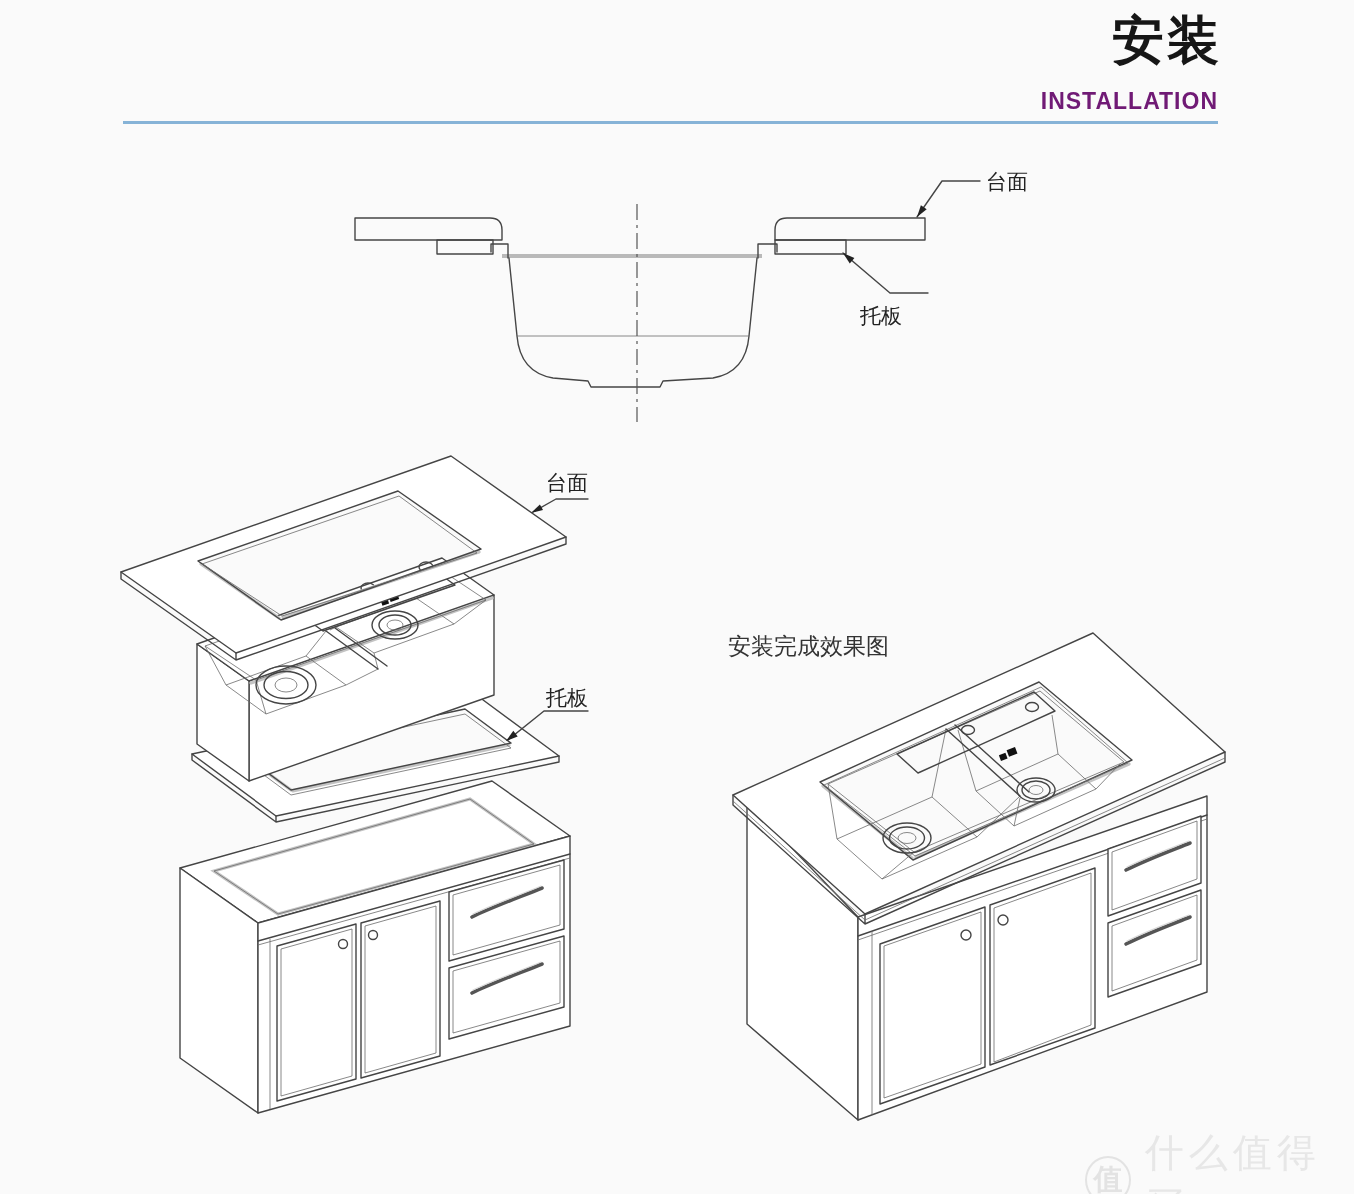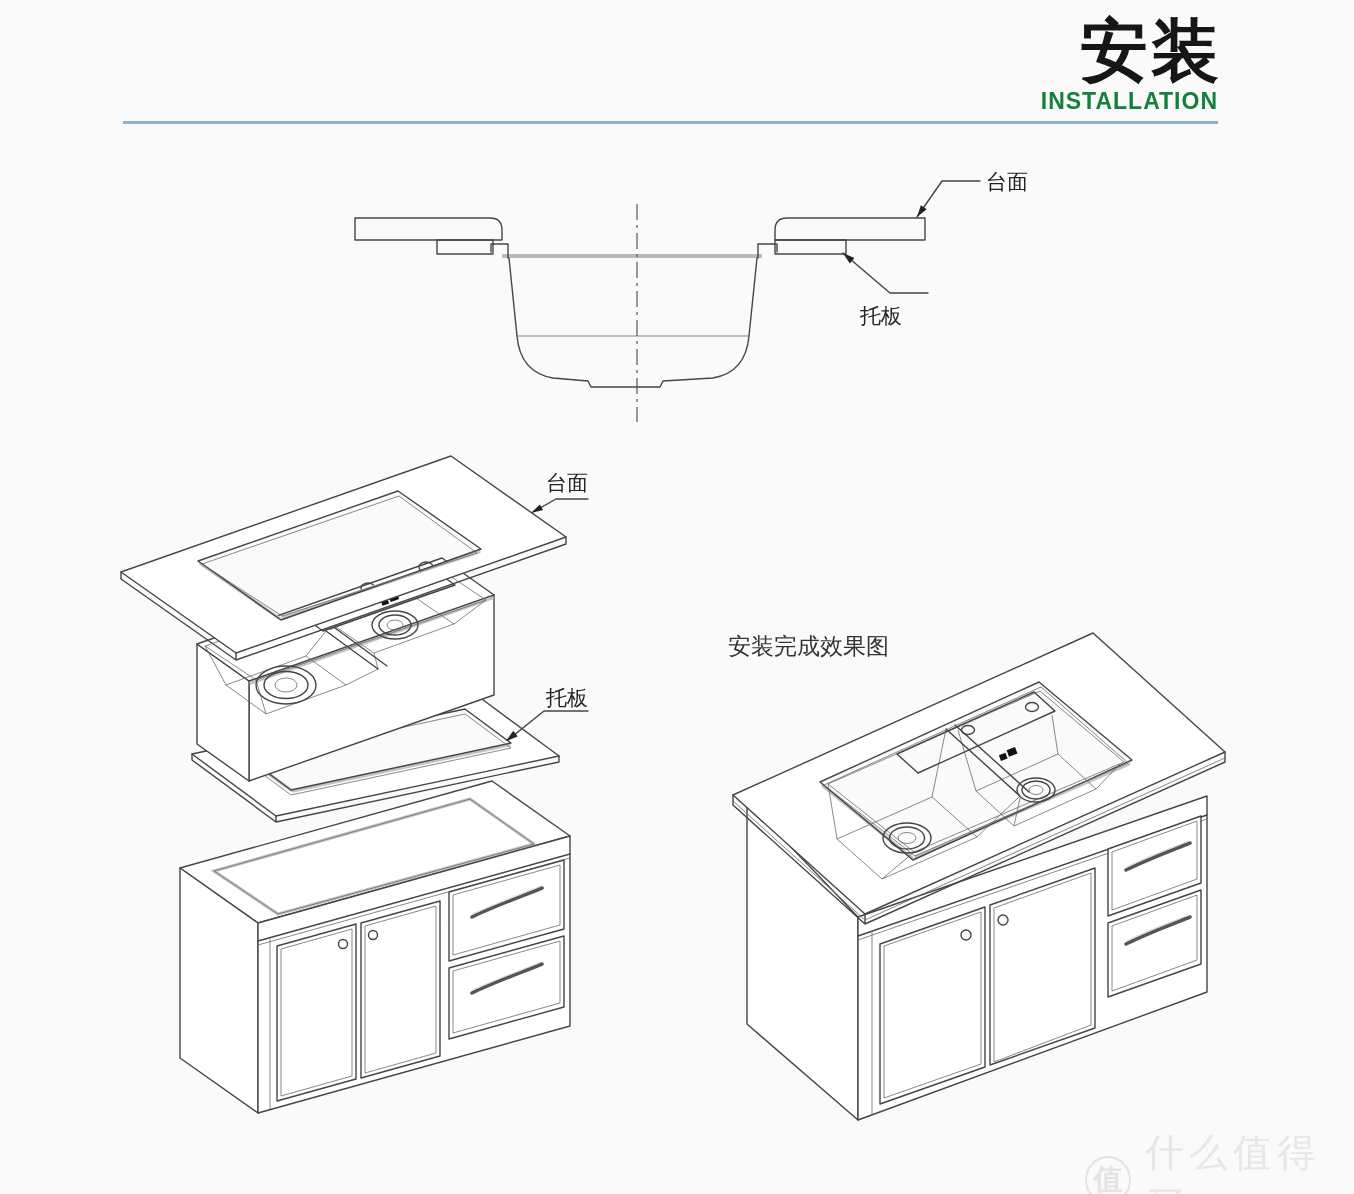--- a/index.html
+++ b/index.html
@@ -1,19 +1,19 @@
 <!DOCTYPE html>
 <html><head>
 <meta charset="utf-8">
 <style>
   html,body{margin:0;padding:0;}
   body{font-family:"Liberation Sans","DejaVu Sans",sans-serif;background:#fff;}
   #page{position:relative;width:1354px;height:1194px;background:#fafafa;overflow:hidden;}
-  .hdr-zh{position:absolute;top:6px;right:132px;font-size:68px;font-weight:900;color:#161616;letter-spacing:3px;}
-  .hdr-en{position:absolute;top:88px;right:136px;font-size:23px;font-weight:bold;color:#15803d;letter-spacing:1px;}
+  .hdr-zh{position:absolute;top:6px;right:132px;font-size:52px;font-weight:900;color:#161616;letter-spacing:3px;}
+  .hdr-en{position:absolute;top:88px;right:136px;font-size:23px;font-weight:bold;color:#701a75;letter-spacing:1px;}
   .hdr-line{position:absolute;left:123px;top:121px;width:1095px;height:3px;background:#86b3d7;}
   svg{position:absolute;overflow:visible;}
   .ln{fill:none;stroke:#454545;stroke-width:1.4;stroke-linejoin:round;stroke-linecap:round;}
   .thin{fill:none;stroke:#6b6b6b;stroke-width:.8;stroke-linejoin:round;}
   .wfill{fill:#ffffff;stroke:#454545;stroke-width:1.4;stroke-linejoin:round;}
   .wonly{fill:#ffffff;stroke:none;}
   .gray{fill:none;stroke:#c3c3c3;stroke-width:3.2;stroke-linecap:round;}
   .gray2{fill:none;stroke:#b9b9b9;stroke-width:4;stroke-linecap:butt;}
   .arr{fill:#222;stroke:none;}
   .lbl{fill:#222;font-size:21px;font-family:"Liberation Sans","DejaVu Sans",sans-serif;}

